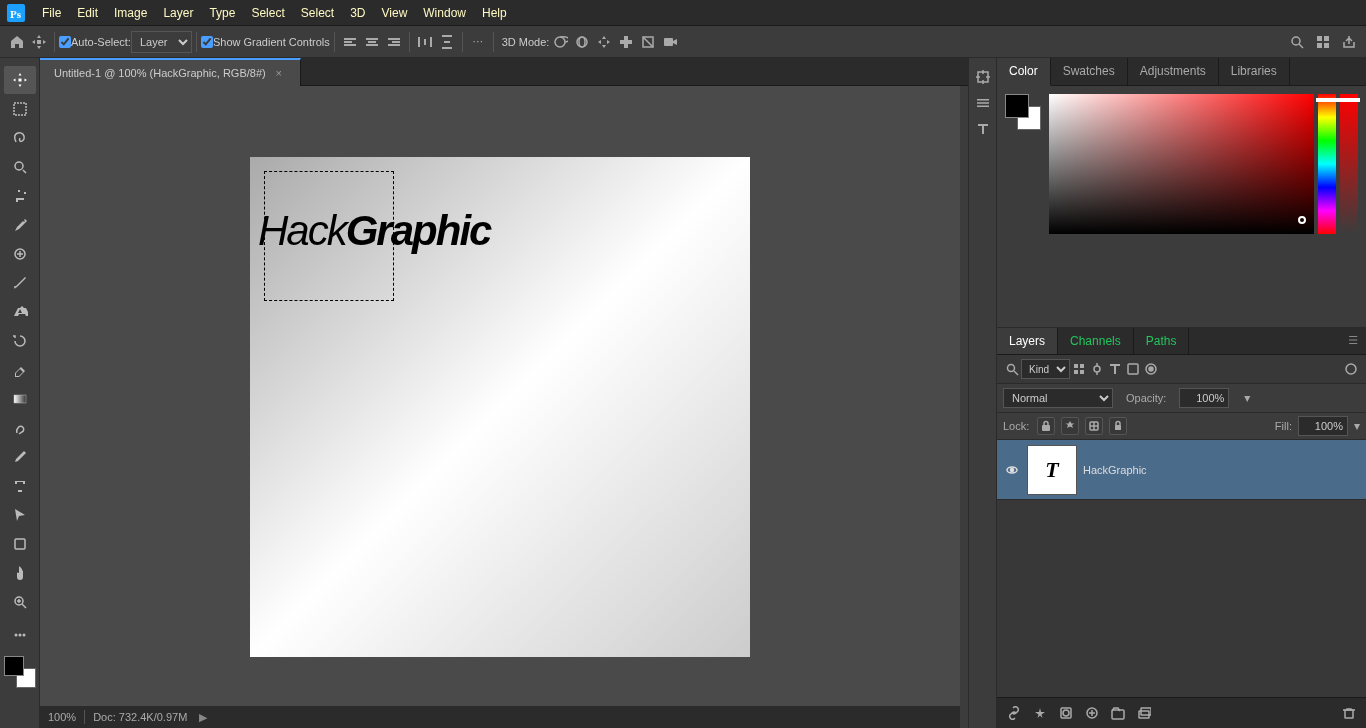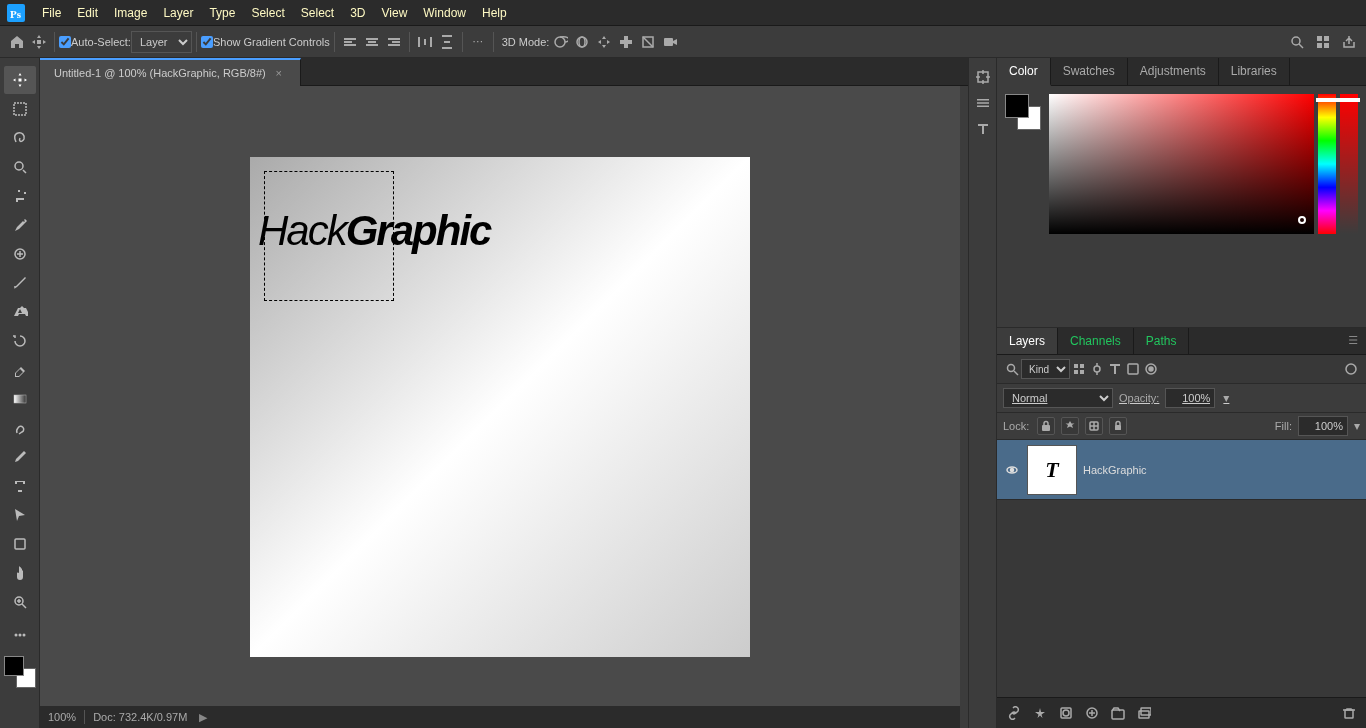--- a/index.html
+++ b/index.html
@@ -173,22 +173,22 @@
       height: 20px; background: #2b2b2b; border: 1px solid #555; color: #ccc;
       font-size: 10px; padding: 0 3px;
     }
     .filter-icon {
       width: 18px; height: 18px; display: flex; align-items: center; justify-content: center;
       color: #999; cursor: pointer; border-radius: 2px;
     }
 
     
     .layers-blend-bar {
-      display: flex; align-items: center; padding: 4px 6px; gap: 6px;
-      background: #3c3c3c; border-bottom: 1px solid #2a2a2a; text-decoration: underline;
+      display: flex; align-items: center; padding: 4px 6px; gap: 13px;
+      background: #3c3c3c; border-bottom: 1px solid #2a2a2a;
     }
     .blend-select {
       width: 110px; height: 20px; background: #2b2b2b; border: 1px solid #555; color: #ccc;
       font-size: 11px; padding: 0 4px;
     }
     .opacity-label { color: #aaa; font-size: 11px; }
     .opacity-value {
       width: 50px; height: 20px; background: #2b2b2b; border: 1px solid #555; color: #ccc;
       font-size: 11px; text-align: right; padding: 0 4px;
     }

